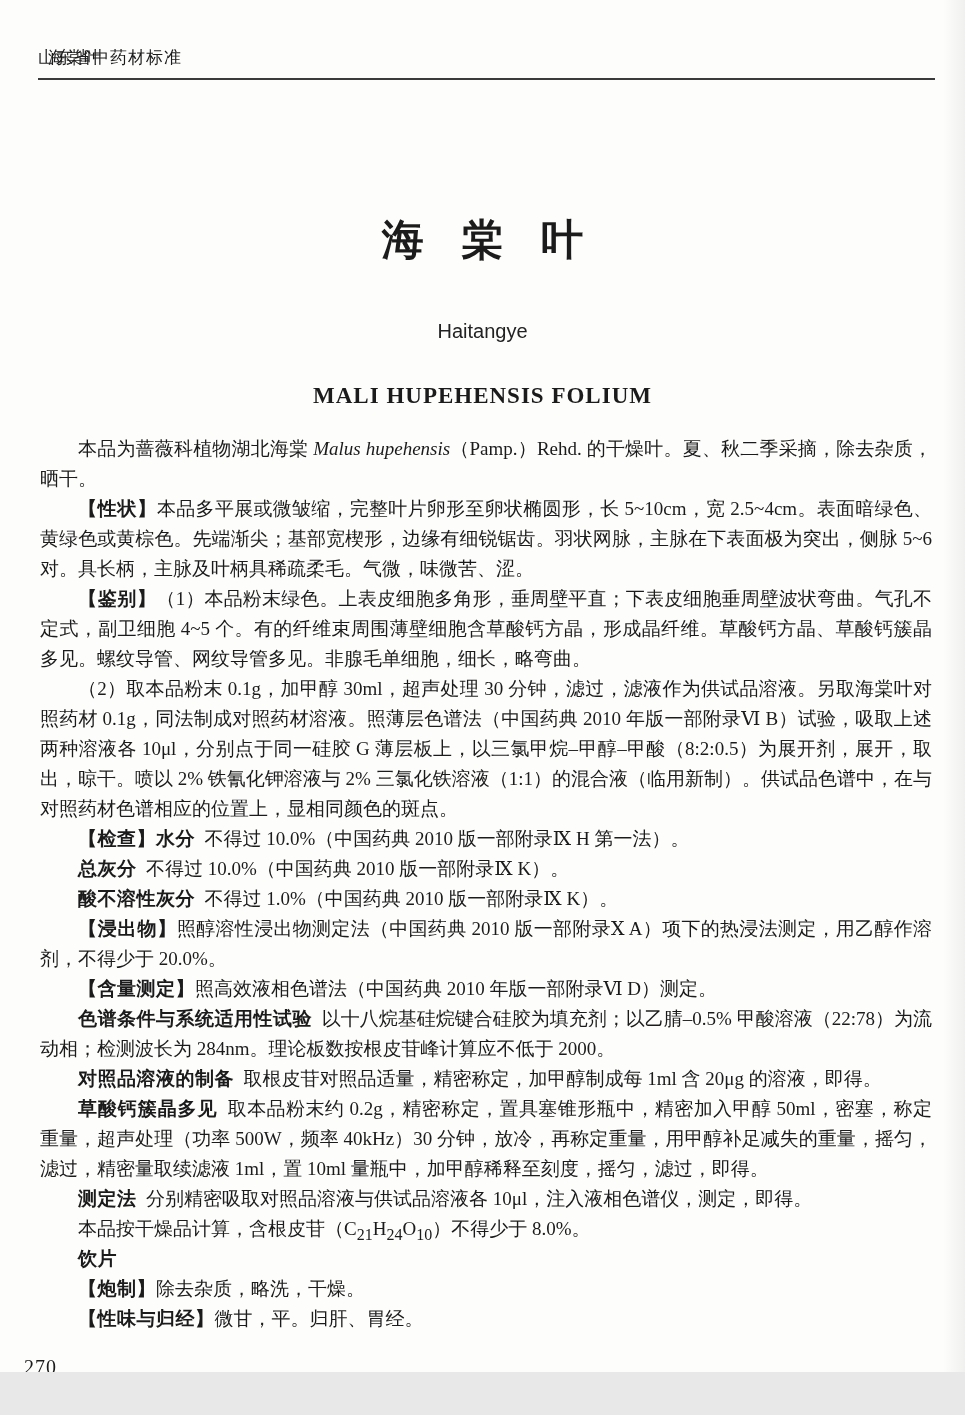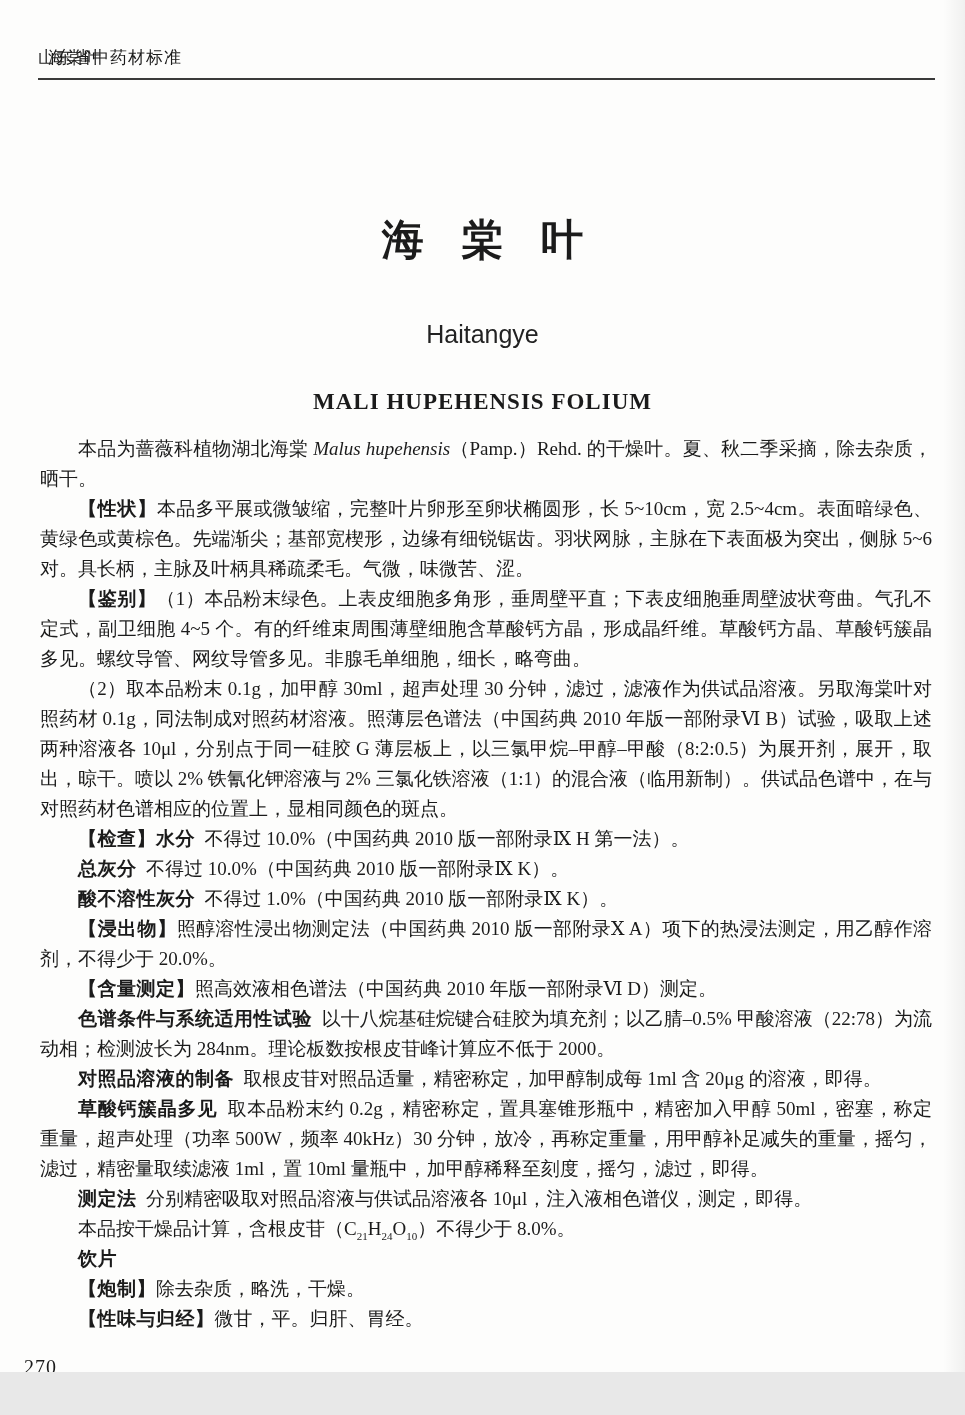--- a/index.html
+++ b/index.html
@@ -68,21 +68,21 @@
   .cn-title {
     font-size: 42px;
     font-weight: bold;
     letter-spacing: 0.9em;
     margin-right: -0.9em; 
     white-space: nowrap;
   }
   .pinyin-title {
     margin-top: 52px;
     font-family: "Liberation Sans", "DejaVu Sans", sans-serif;
-    font-size: 25px;
+    font-size: 20px;
     color: #222;
   }
   .latin-title {
     margin-top: 40px;
     font-size: 23px;
     font-weight: bold;
     letter-spacing: 1px;
   }
 
   
@@ -101,21 +101,21 @@
   }
   .run-b {
     font-family: "Liberation Sans", "DejaVu Sans", sans-serif;
     font-weight: bold;
     letter-spacing: 0.5px;
   }
   .run-i {
     font-style: italic;
   }
   sub.run-sub {
-    font-size: 11px;
+    font-size: 16px;
     line-height: 0;
   }
 
   .page-number {
     position: absolute;
     left: 24px;
     top: 1356px;
     font-size: 20px;
     letter-spacing: 1px;
   }

